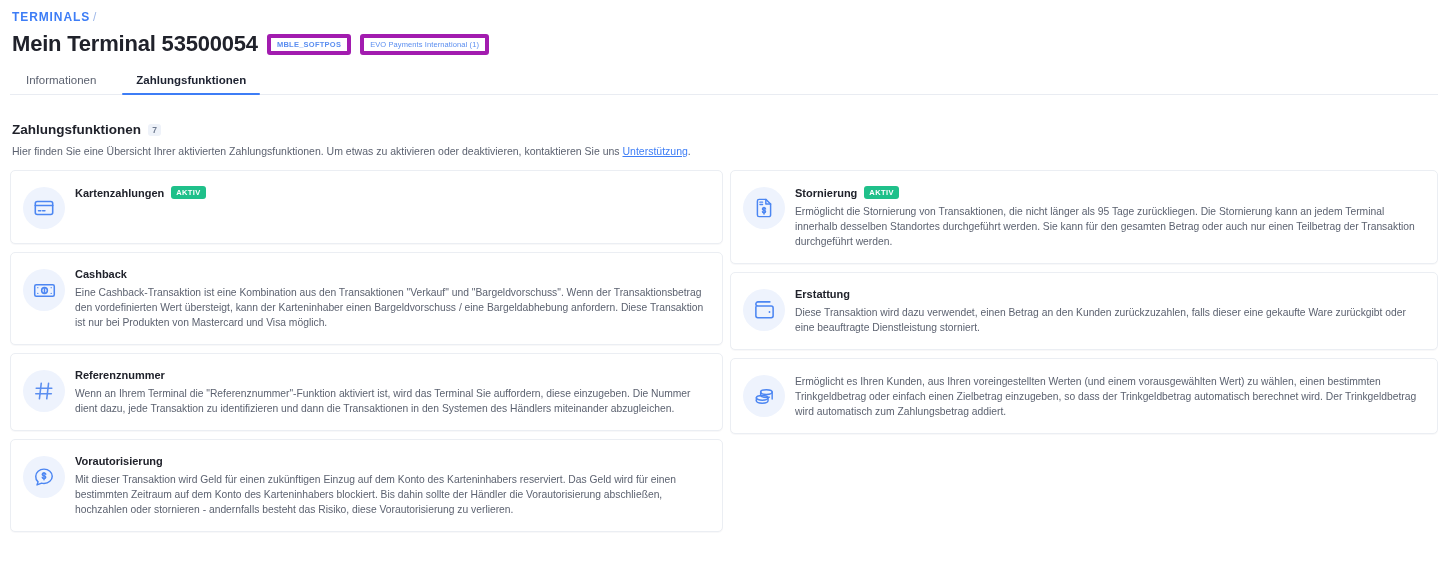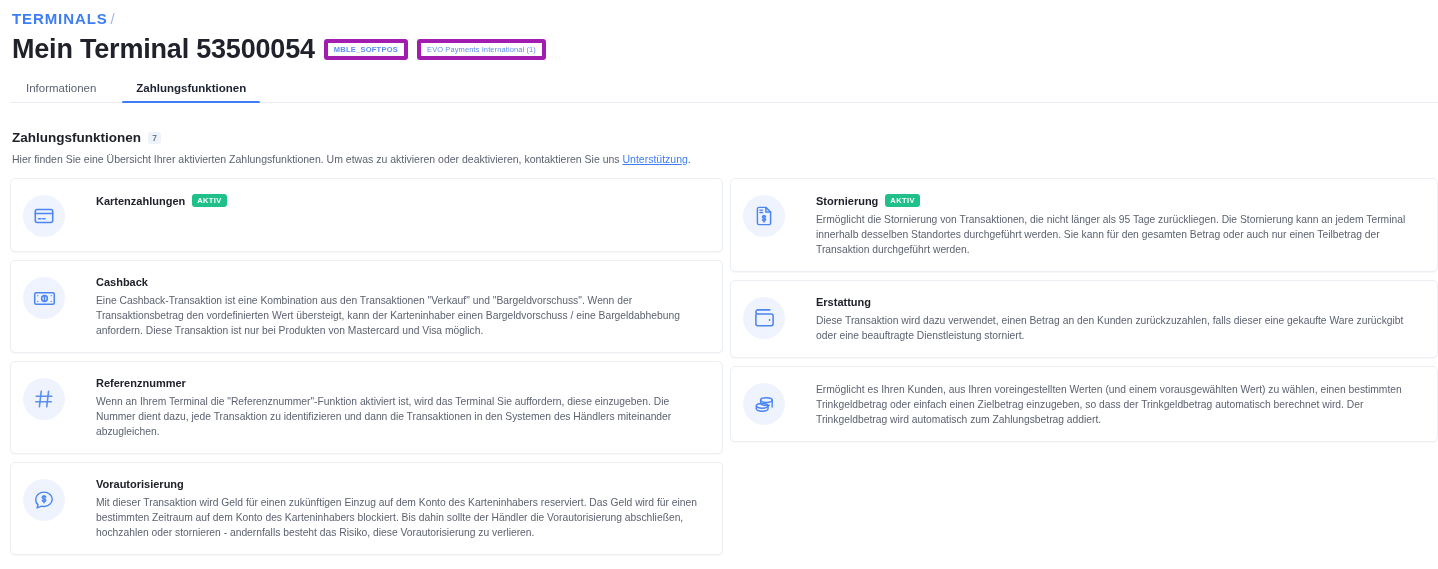--- a/index.html
+++ b/index.html
@@ -9,36 +9,36 @@
     background: #ffffff;
     font-family: "Liberation Sans", sans-serif;
     color: #2b2b33;
     overflow: hidden;
   }
   .page { width: 1438px; height: 569px; position: relative; padding: 0 10px; }
 
   
   .breadcrumb {
     padding: 10px 0 0 2px;
-    font-size: 15px;
+    font-size: 12px;
     font-weight: 700;
     letter-spacing: .9px;
     color: #3d7df6;
   }
   .breadcrumb .sep { color: #9fb8e8; font-weight: 400; margin-left: 3px; }
 
   
   .title-row {
     display: flex;
     align-items: center;
     gap: 9px;
     padding: 7px 0 0 2px;
   }
   .page-title {
-    font-size: 27px;
+    font-size: 22px;
     font-weight: 700;
     color: #20222b;
     letter-spacing: -.2px;
     white-space: nowrap;
   }
   .tag {
     border: 4px solid #a21caf;
     border-radius: 3px;
     color: #5b8ef0;
     font-size: 7.5px;
@@ -134,21 +134,21 @@
   }
   .col { display: flex; flex-direction: column; gap: 8px; }
 
   .card {
     background: #ffffff;
     border: 1px solid #ebeef3;
     border-radius: 5px;
     display: flex;
     align-items: flex-start;
     padding: 14px 14px 14px 12px;
-    gap: 31px;
+    gap: 10px;
     box-shadow: 0 1px 1px rgba(30,40,70,.03);
   }
   .icon-wrap {
     width: 42px; height: 42px;
     flex: 0 0 42px;
     border-radius: 50%;
     background: #eef3fd;
     display: flex;
     align-items: center;
     justify-content: center;

